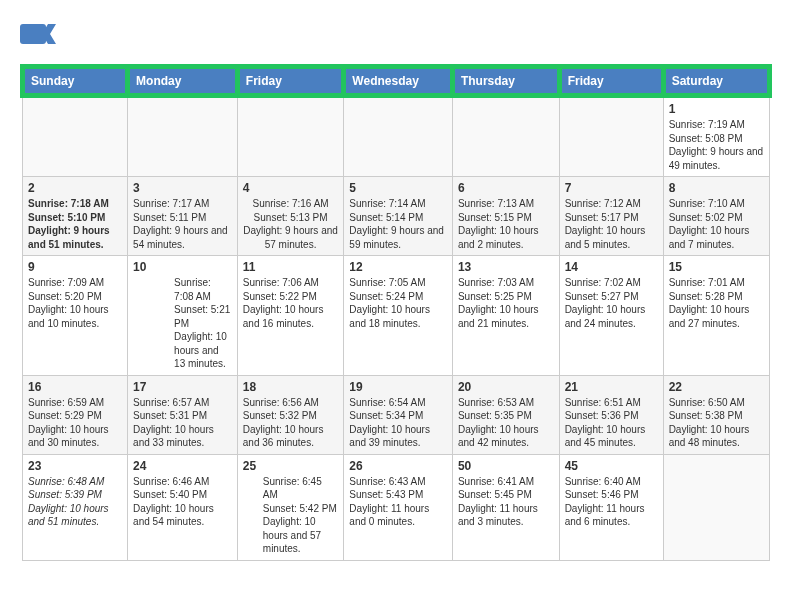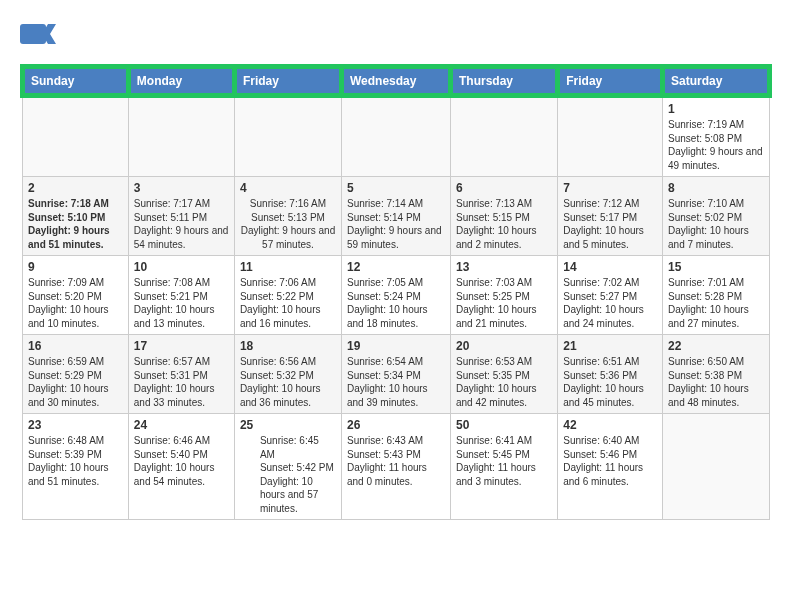--- a/index.html
+++ b/index.html
@@ -188,21 +188,21 @@
         </tr>
         <tr>
           <td>
             <span class="day-number">9</span>
             <div class="day-info" style="white-space: pre-line;">Sunrise: 7:09 AM
 Sunset: 5:20 PM
 Daylight: 10 hours and 10 minutes.</div>
           </td>
           <td>
             <span class="day-number">10</span>
-            <div class="day-info" style="white-space: pre-line;">Sunrise: 7:08 AM
+            <div class="day-info" style="white-space: pre-line; margin-left: 41px;">Sunrise: 7:08 AM
 Sunset: 5:21 PM
 Daylight: 10 hours and 13 minutes.</div>
           </td>
           <td>
             <span class="day-number">11</span>
             <div class="day-info" style="white-space: pre-line;">Sunrise: 7:06 AM
 Sunset: 5:22 PM
 Daylight: 10 hours and 16 minutes.</div>
           </td>
           <td>
@@ -270,21 +270,21 @@
           <td>
             <span class="day-number">22</span>
             <div class="day-info" style="white-space: pre-line;">Sunrise: 6:50 AM
 Sunset: 5:38 PM
 Daylight: 10 hours and 48 minutes.</div>
           </td>
         </tr>
         <tr>
           <td>
             <span class="day-number">23</span>
-            <div class="day-info" style="white-space: pre-line;">Sunrise: 6:48 AM
+            <div class="day-info" style="white-space: pre-line; font-style: italic;">Sunrise: 6:48 AM
 Sunset: 5:39 PM
 Daylight: 10 hours and 51 minutes.</div>
           </td>
           <td>
             <span class="day-number">24</span>
             <div class="day-info" style="white-space: pre-line;">Sunrise: 6:46 AM
 Sunset: 5:40 PM
 Daylight: 10 hours and 54 minutes.</div>
           </td>
           <td>
@@ -299,21 +299,21 @@
 Sunset: 5:43 PM
 Daylight: 11 hours and 0 minutes.</div>
           </td>
           <td>
             <span class="day-number">50</span>
             <div class="day-info" style="white-space: pre-line;">Sunrise: 6:41 AM
 Sunset: 5:45 PM
 Daylight: 11 hours and 3 minutes.</div>
           </td>
           <td>
-            <span class="day-number">42</span>
+            <span class="day-number">45</span>
             <div class="day-info" style="white-space: pre-line;">Sunrise: 6:40 AM
 Sunset: 5:46 PM
 Daylight: 11 hours and 6 minutes.</div>
           </td>
           <td class="empty"></td>
         </tr>
       </tbody>
   </table>
 </div>
 

